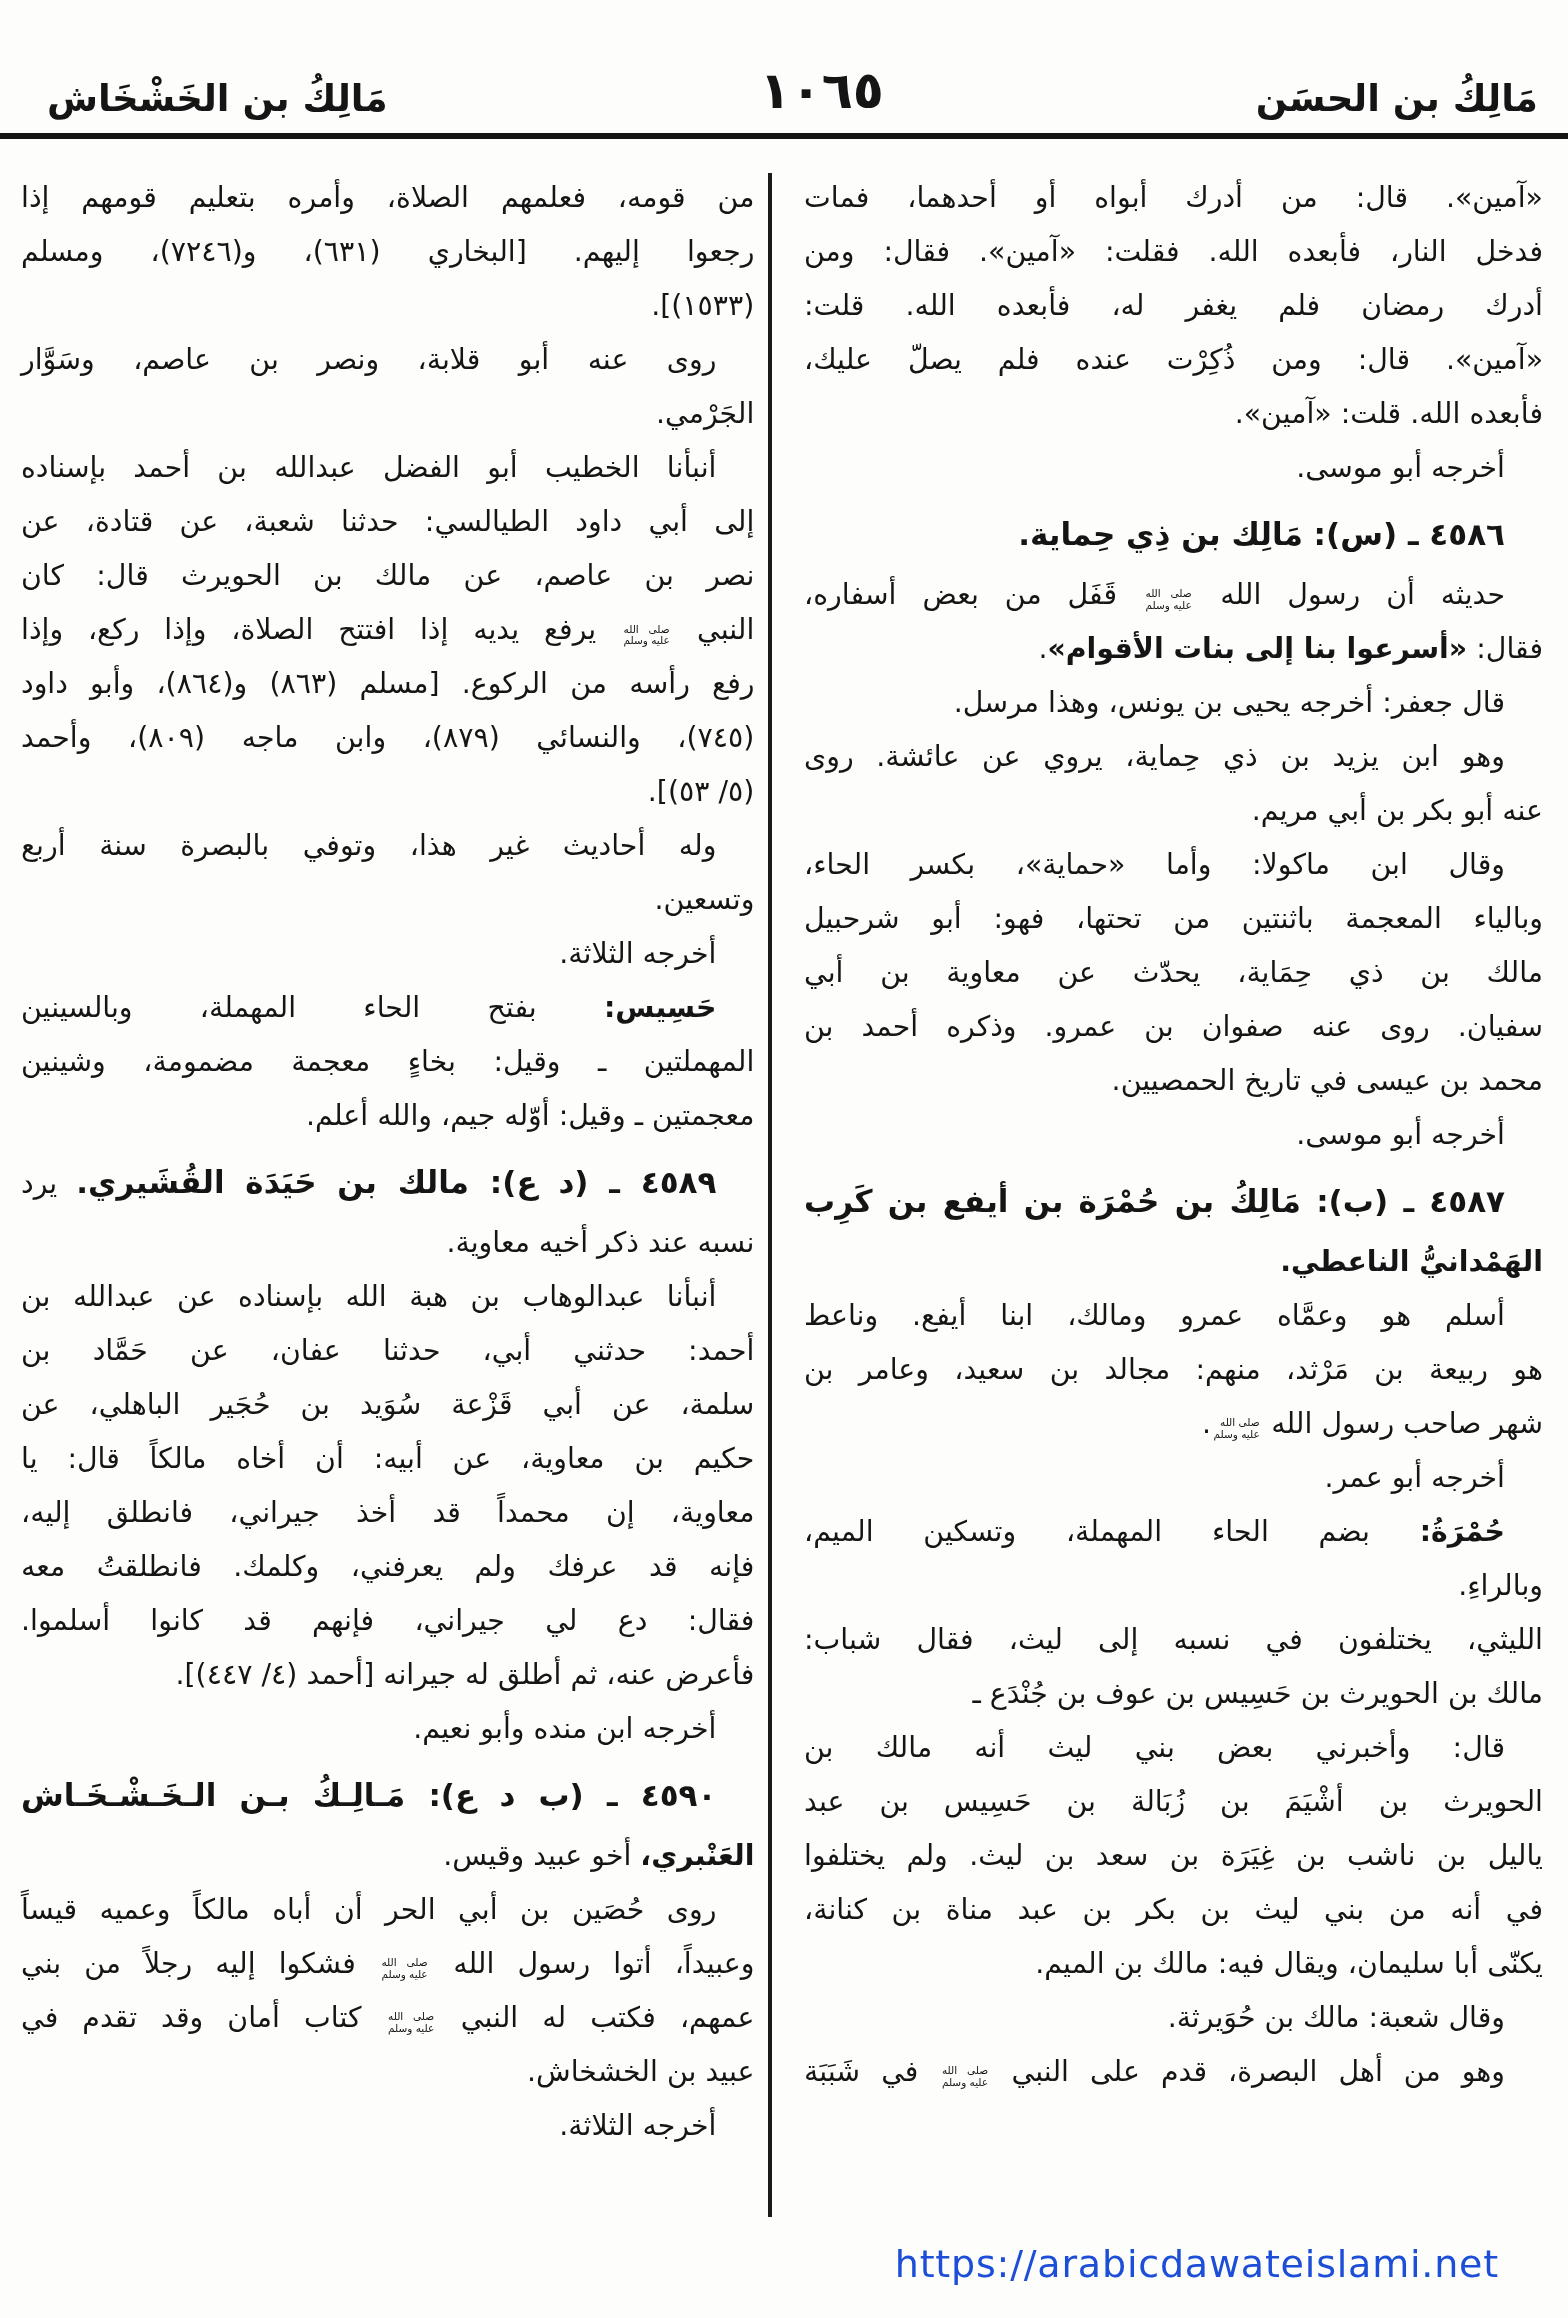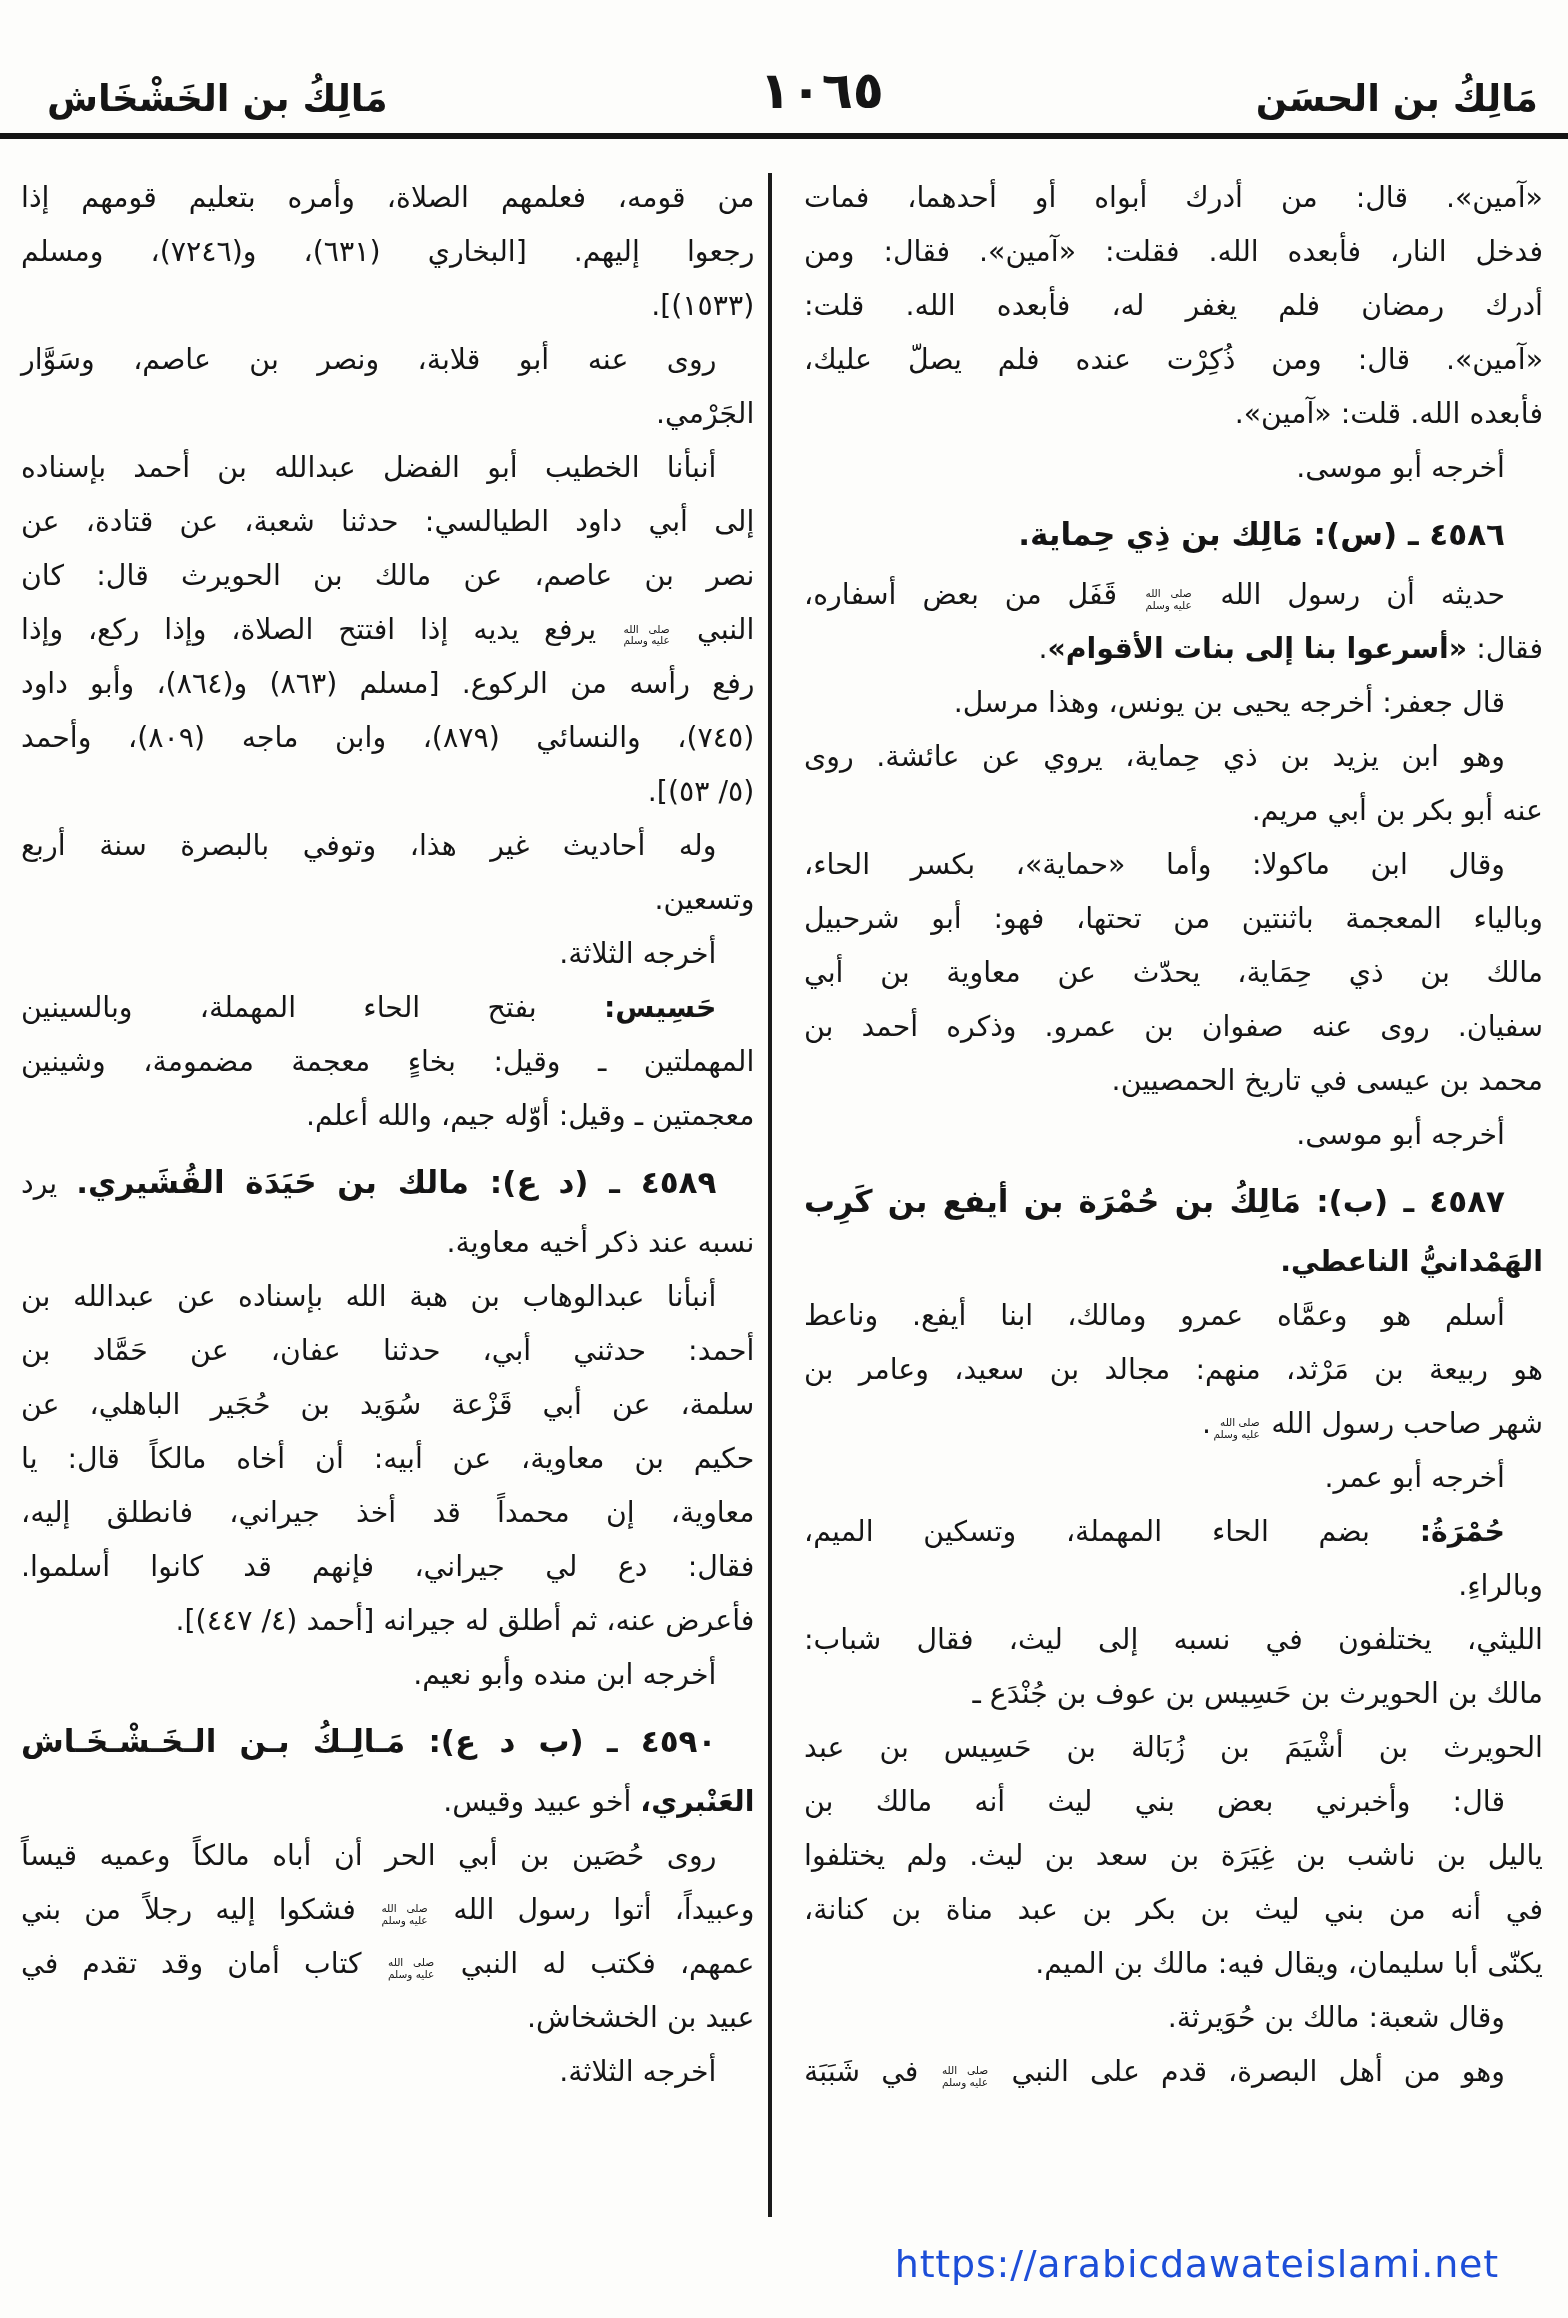--- a/index.html
+++ b/index.html
@@ -88,22 +88,22 @@
         <div class="line indent head"><span class="seg bold">٤٥٨٧ ـ (ب): مَالِكُ بن حُمْرَة بن أيفع بن كَرِب</span></div>
         <div class="line end"><span class="seg bold">الهَمْدانيُّ الناعطي.</span></div>
         <div class="line indent"><span class="seg">أسلم هو وعمَّاه عمرو ومالك، ابنا أيفع. وناعط</span></div>
         <div class="line"><span class="seg">هو ربيعة بن مَرْثد، منهم: مجالد بن سعيد، وعامر بن</span></div>
         <div class="line end"><span class="seg">شهر صاحب رسول الله <span class="saw">صلى الله<br>عليه وسلم</span>.</span></div>
         <div class="line indent end"><span class="seg">أخرجه أبو عمر.</span></div>
         <div class="line indent"><span class="seg bold">حُمْرَةُ:</span><span class="seg"> بضم الحاء المهملة، وتسكين الميم،</span></div>
         <div class="line end"><span class="seg">وبالراءِ.</span></div>
         <div class="line"><span class="seg">الليثي، يختلفون في نسبه إلى ليث، فقال شباب:</span></div>
         <div class="line end"><span class="seg">مالك بن الحويرث بن حَسِيس بن عوف بن جُنْدَع ـ</span></div>
+        <div class="line indent"><span class="seg">قال: وأخبرني بعض بني ليث أنه مالك بن</span></div>
         <div class="line"><span class="seg">الحويرث بن أشْيَمَ بن زُبَالة بن حَسِيس بن عبد</span></div>
-        <div class="line indent"><span class="seg">قال: وأخبرني بعض بني ليث أنه مالك بن</span></div>
         <div class="line"><span class="seg">ياليل بن ناشب بن غِيَرَة بن سعد بن ليث. ولم يختلفوا</span></div>
         <div class="line"><span class="seg">في أنه من بني ليث بن بكر بن عبد مناة بن كنانة،</span></div>
         <div class="line end"><span class="seg">يكنّى أبا سليمان، ويقال فيه: مالك بن الميم.</span></div>
         <div class="line indent end"><span class="seg">وقال شعبة: مالك بن حُوَيرثة.</span></div>
         <div class="line indent"><span class="seg">وهو من أهل البصرة، قدم على النبي <span class="saw">صلى الله<br>عليه وسلم</span> في شَبَبَة</span></div>
       </section>
 
     <div class="divider"></div>
 
     <section class="col col-left">
@@ -126,20 +126,21 @@
         <div class="line indent"><span class="seg bold">حَسِيس:</span><span class="seg"> بفتح الحاء المهملة، وبالسينين</span></div>
         <div class="line"><span class="seg">المهملتين ـ وقيل: بخاءٍ معجمة مضمومة، وشينين</span></div>
         <div class="line end"><span class="seg">معجمتين ـ وقيل: أوّله جيم، والله أعلم.</span></div>
         <div class="line indent head"><span class="seg bold">٤٥٨٩ ـ (د ع): مالك بن حَيَدَة القُشَيري.</span><span class="seg"> يرد</span></div>
         <div class="line end"><span class="seg">نسبه عند ذكر أخيه معاوية.</span></div>
         <div class="line indent"><span class="seg">أنبأنا عبدالوهاب بن هبة الله بإسناده عن عبدالله بن</span></div>
         <div class="line"><span class="seg">أحمد: حدثني أبي، حدثنا عفان، عن حَمَّاد بن</span></div>
         <div class="line"><span class="seg">سلمة، عن أبي قَزْعة سُوَيد بن حُجَير الباهلي، عن</span></div>
         <div class="line"><span class="seg">حكيم بن معاوية، عن أبيه: أن أخاه مالكاً قال: يا</span></div>
         <div class="line"><span class="seg">معاوية، إن محمداً قد أخذ جيراني، فانطلق إليه،</span></div>
+        <div class="line"><span class="seg">فإنه قد عرفك ولم يعرفني، وكلمك. فانطلقتُ معه</span></div>
         <div class="line"><span class="seg">فقال: دع لي جيراني، فإنهم قد كانوا أسلموا.</span></div>
         <div class="line end"><span class="seg">فأعرض عنه، ثم أطلق له جيرانه [أحمد (٤/ ٤٤٧)].</span></div>
         <div class="line indent end"><span class="seg">أخرجه ابن منده وأبو نعيم.</span></div>
         <div class="line indent head"><span class="seg bold">٤٥٩٠ ـ (ب د ع): مَـالِـكُ بـن الـخَـشْـخَـاش</span></div>
         <div class="line end"><span class="seg bold">العَنْبري،</span><span class="seg"> أخو عبيد وقيس.</span></div>
         <div class="line indent"><span class="seg">روى حُصَين بن أبي الحر أن أباه مالكاً وعميه قيساً</span></div>
         <div class="line"><span class="seg">وعبيداً، أتوا رسول الله <span class="saw">صلى الله<br>عليه وسلم</span> فشكوا إليه رجلاً من بني</span></div>
         <div class="line"><span class="seg">عمهم، فكتب له النبي <span class="saw">صلى الله<br>عليه وسلم</span> كتاب أمان وقد تقدم في</span></div>
         <div class="line end"><span class="seg">عبيد بن الخشخاش.</span></div>
         <div class="line indent end"><span class="seg">أخرجه الثلاثة.</span></div>

